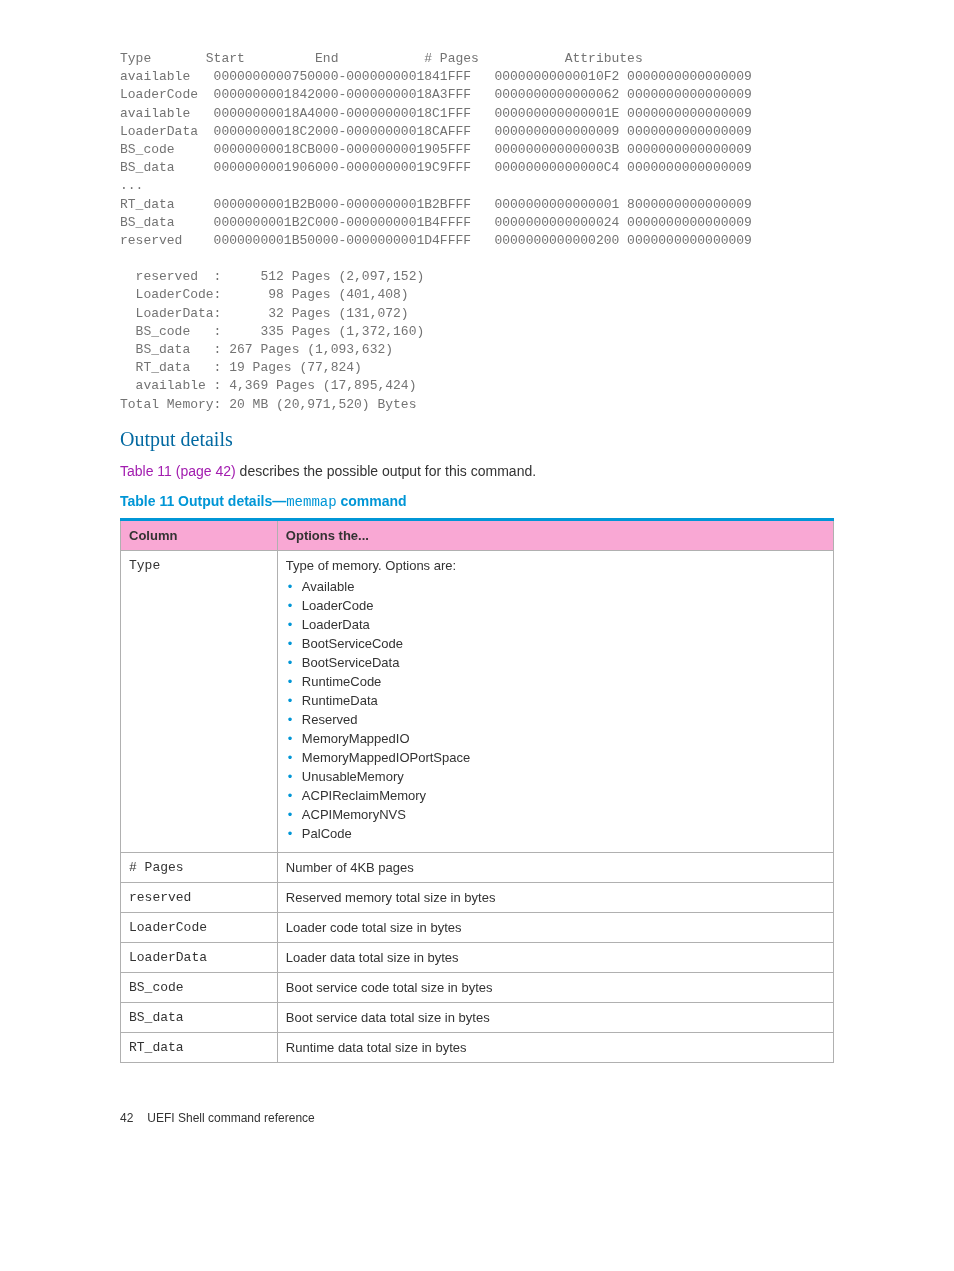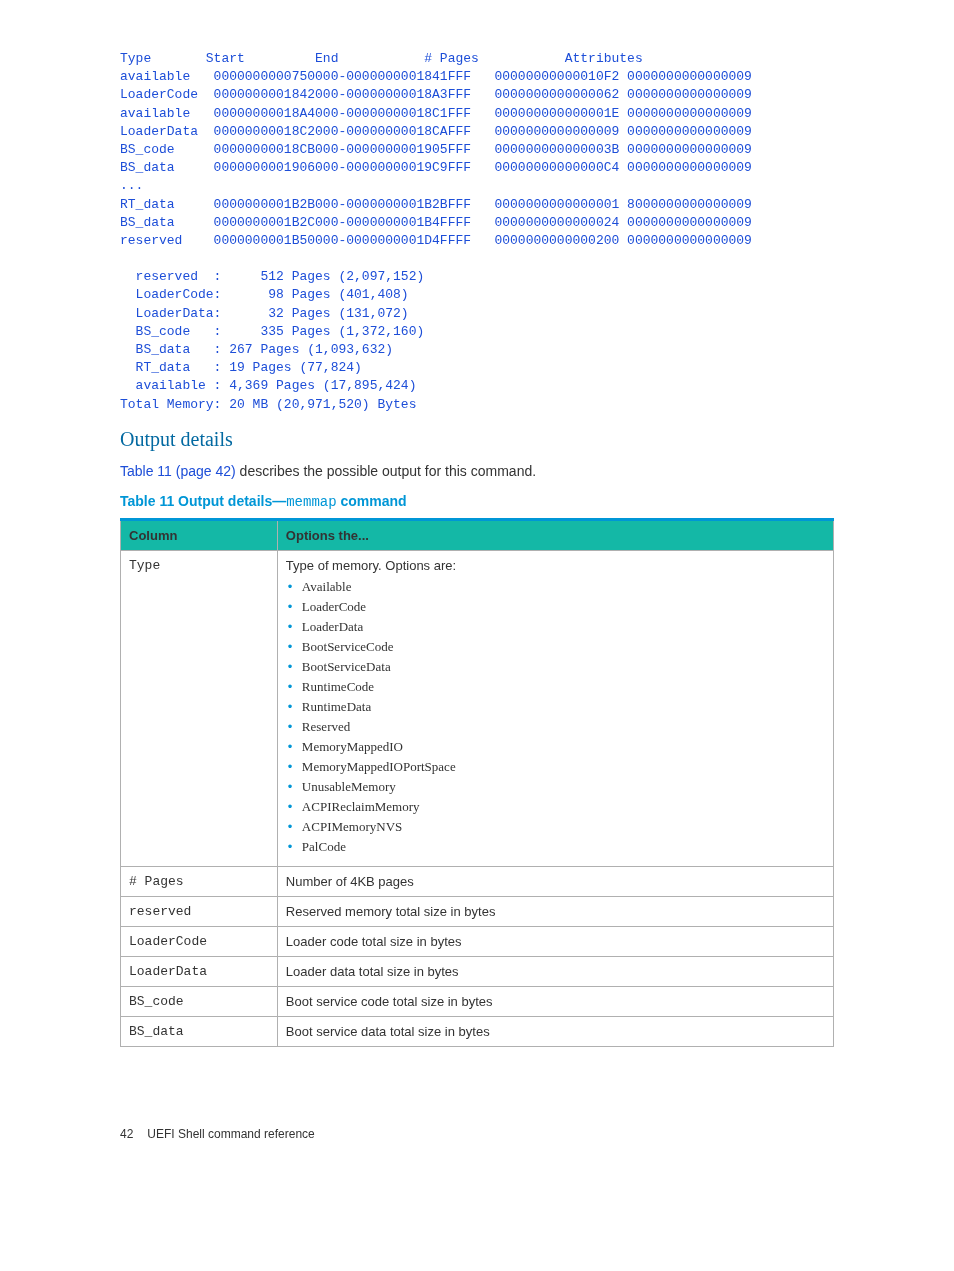--- a/index.html
+++ b/index.html
@@ -9,36 +9,36 @@
     margin: 0;
     padding: 50px 120px 40px 120px;
     background: #fff;
   }
   pre.code {
     font-family: "Courier New", Courier, monospace;
     font-size: 13px;
     line-height: 1.4;
     white-space: pre;
     margin: 0 0 10px 0;
-    color: #1d4ed8;
+    color: #737373;
   }
   h2.output-details {
     font-family: Liberation Serif, serif;
     font-weight: normal;
     font-size: 20px;
     color: #0369a1;
     margin: 14px 0 12px 0;
   }
   .para {
     font-size: 14px;
     margin: 4px 0 14px 0;
     color: #333;
   }
   a.link {
-    color: #1d4ed8;
+    color: #a21caf;
     text-decoration: none;
   }
   .table-title {
     font-family: Arial, Helvetica, sans-serif;
     font-size: 14px;
     font-weight: bold;
     color: #0096d6;
     margin: 12px 0 8px 0;
   }
   .table-title .cmd {
@@ -55,56 +55,55 @@
   table.out th, table.out td {
     border: 1px solid #b0b0b0;
     padding: 7px 8px;
     vertical-align: top;
     text-align: left;
     font-size: 13px;
   }
   table.out thead th {
     border-top: 3px solid #0096d6;
     font-weight: bold;
-    background: #14b8a6;
+    background: #f9a8d4;
   }
   td.col1 {
     font-family: "Courier New", Courier, monospace;
   }
   ul.opts {
     list-style: none;
     padding: 0;
     margin: 6px 0 0 0;
   }
   ul.opts li {
     position: relative;
     padding-left: 16px;
     margin: 4px 0;
-    font-family: Liberation Serif, serif;
+    font-family: Liberation Sans, sans-serif;
   }
   ul.opts li::before {
     content: "•";
     color: #0096d6;
     position: absolute;
     left: 2px;
     top: 0;
     font-family: Arial, sans-serif;
   }
   .intro {
     font-family: Arial, Helvetica, sans-serif;
   }
   .footer {
     margin-top: 48px;
     font-size: 12px;
     color: #333;
   }
   .footer .pg {
     display: inline-block;
     width: 24px;
-    margin-top: 32px;
   }
 </style>
 </head>
 <body>
 
 <pre class="code">Type       Start         End           # Pages           Attributes
 available   0000000000750000-0000000001841FFF   00000000000010F2 0000000000000009
 LoaderCode  0000000001842000-00000000018A3FFF   0000000000000062 0000000000000009
 available   00000000018A4000-00000000018C1FFF   000000000000001E 0000000000000009
 LoaderData  00000000018C2000-00000000018CAFFF   0000000000000009 0000000000000009
@@ -185,19 +184,23 @@
       <td>Loader data total size in bytes</td>
     </tr>
     <tr>
       <td class="col1">BS_code</td>
       <td>Boot service code total size in bytes</td>
     </tr>
     <tr>
       <td class="col1">BS_data</td>
       <td>Boot service data total size in bytes</td>
     </tr>
+    <tr>
+      <td class="col1">RT_data</td>
+      <td>Runtime data total size in bytes</td>
+    </tr>
   </tbody>
 </table>
 
 <div class="footer">
   <span class="pg">42</span>
   <span>UEFI Shell command reference</span>
 </div>
 
 </body></html>

